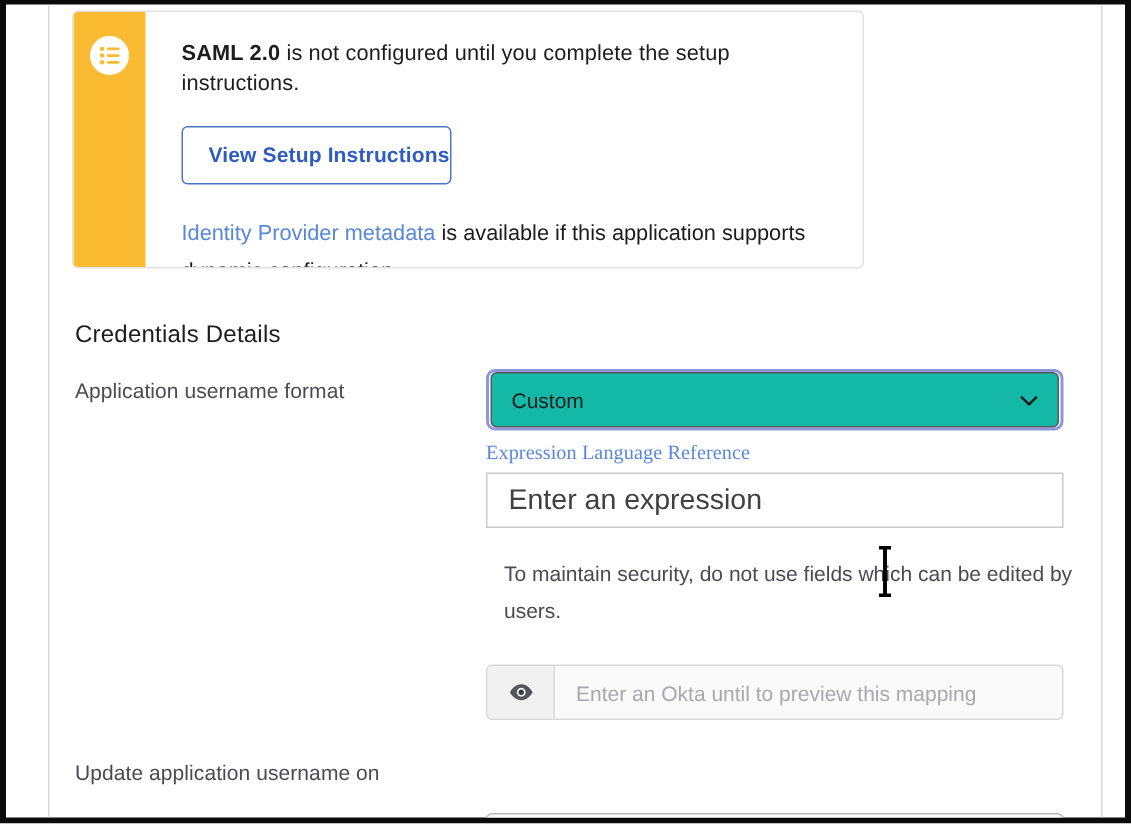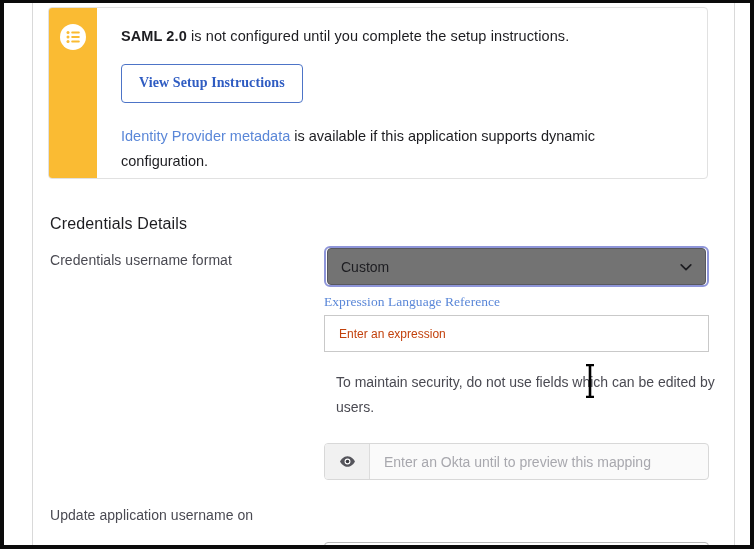--- a/index.html
+++ b/index.html
@@ -45,21 +45,21 @@
     left: 0; top: 0;
     width: 746px;
     height: 542px;
   }
 
   
   .banner {
     position: absolute;
     left: 44px;
     top: 4px;
-    width: 660px;
+    width: 528px;
     height: 172px;
     box-sizing: border-box;
     background: #ffffff;
     border: 1px solid #e1e1e1;
     border-radius: 4px;
     display: flex;
     overflow: hidden;
   }
   .banner-stripe {
     width: 48px;
@@ -84,28 +84,28 @@
     color: #1d1d21;
     line-height: 20px;
     margin: 0 0 0 0;
     letter-spacing: 0.1px;
   }
   .banner-line1 b { font-weight: 700; }
 
   .setup-btn {
     display: inline-block;
     margin-top: 18px;
-    padding: 11px 17px 12px 17px;
+    padding: 11px 0 12px 17px;
     border: 1px solid #4d74c7;
     border-radius: 4px;
     background: #ffffff;
     color: #2f5cc2;
     font-size: 14px;
     font-weight: 700;
-    font-family: Liberation Serif, serif;
+    font-family: Liberation Sans, sans-serif;
     letter-spacing: 0.1px;
     cursor: pointer;
     line-height: 1;
   }
 
   .banner-line2 {
     margin-top: 21px;
     font-size: 14.5px;
     line-height: 25px;
     color: #1d1d21;
@@ -180,21 +180,21 @@
   .select-username-format .inner {
     flex: 1 1 auto;
     height: 100%;
     margin: 1px;
     border: 1px solid #58585f;
     border-radius: 4px;
     display: flex;
     align-items: center;
     padding: 0 12px 0 13px;
     box-sizing: border-box;
-    background: #737373;
+    background: #14b8a6;
   }
   .select-username-format .value { flex: 1 1 auto; }
 
   .select-update-on { top: 498px; }
 
   
   .elr-link {
     position: absolute;
     left: 320px;
     width: 385px;
@@ -212,22 +212,22 @@
   .text-input {
     top: 312px;
     height: 37px;
     border: 1px solid #c9c9c9;
     border-radius: 0;
     background: #ffffff;
     display: flex;
     align-items: center;
     padding: 0 14px;
     box-sizing: border-box;
-    font-size: 12px;
-    color: #c2410c;
+    font-size: 19px;
+    color: #404040;
     cursor: text;
   }
 
   .help-text {
     position: absolute;
     left: 332px;
     top: 367px;
     width: 390px;
     font-size: 14px;
     line-height: 25px;
@@ -307,21 +307,21 @@
 
         <button class="setup-btn">View Setup Instructions</button>
 
         <p class="banner-line2"><a href="#" class="banner-link">Identity Provider metadata</a><span> is available if this application supports dynamic configuration.</span></p>
 
       </div>
     </div>
 
     <h2 class="section-title">Credentials Details</h2>
 
-    <div class="field-label label-username-format">Credentials username format</div>
+    <div class="field-label label-username-format">Application username format</div>
 
     <div class="control select select-username-format">
       <div class="inner">
         <span class="value">Custom</span>
         <span class="chev">
           <svg width="14" height="14" viewBox="0 0 14 14" aria-hidden="true">
             <path d="M2.2 4.9 L7 9.6 L11.8 4.9" fill="none" stroke="#1d1d21" stroke-width="1.7" stroke-linecap="round" stroke-linejoin="round"></path>
           </svg>
         </span>
       </div>

